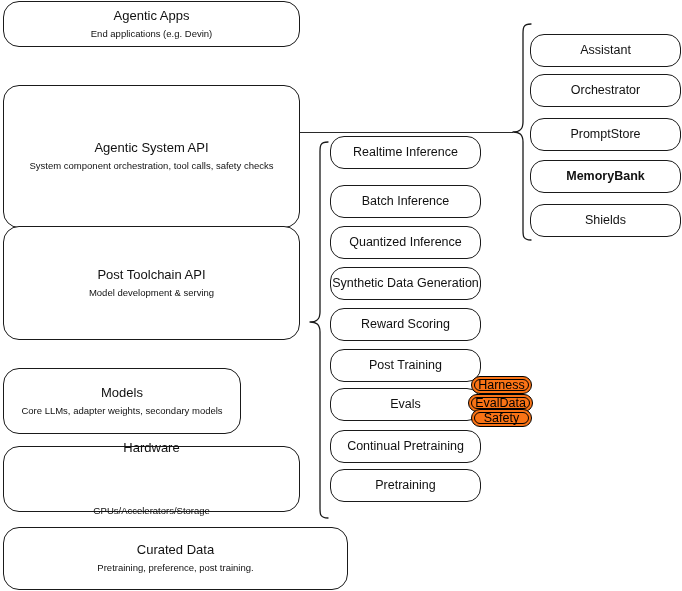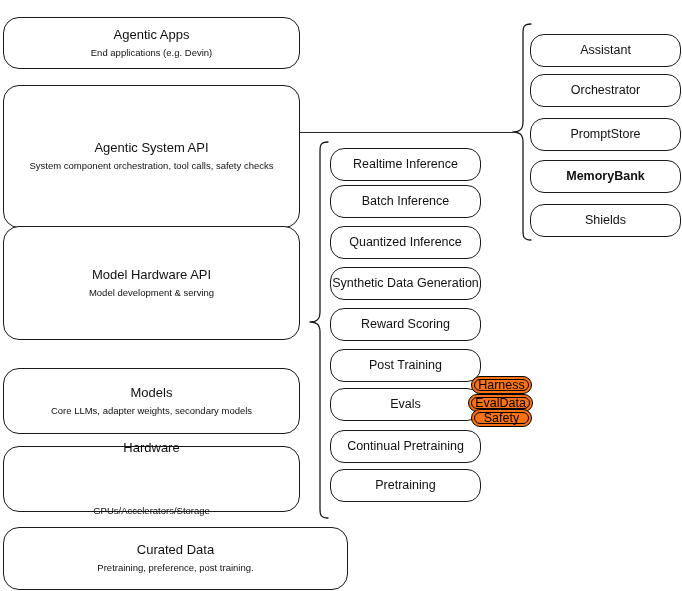--- a/index.html
+++ b/index.html
@@ -100,36 +100,36 @@
     stroke-width: 1.3;
     stroke-linecap: round;
     stroke-linejoin: round;
   }
 </style>
 </head>
 <body>
 
 <div id="canvas">
 
-  <div class="box layer-box" style="left:3px; top:17px; width:297px; height:52px;">
+  <div class="box layer-box" style="left:3px; top:1px; width:297px; height:46px;">
     <div class="title">Agentic Apps</div>
     <div class="subtitle">End applications (e.g. Devin)</div>
   </div>
 
   <div class="box layer-box" style="left:3px; top:85px; width:297px; height:143px;">
     <div class="title">Agentic System API</div>
     <div class="subtitle">System component orchestration, tool calls, safety checks</div>
   </div>
 
   <div class="box layer-box" style="left:3px; top:226px; width:297px; height:114px;">
-    <div class="title">Model Hardware API</div>
+    <div class="title">Post Toolchain API</div>
     <div class="subtitle">Model development &amp; serving</div>
   </div>
 
-  <div class="box layer-box" style="left:3px; top:368px; width:297px; height:66px;">
+  <div class="box layer-box" style="left:3px; top:368px; width:238px; height:66px;">
     <div class="title">Models</div>
     <div class="subtitle">Core LLMs, adapter weights, secondary models</div>
   </div>
 
   <div class="box layer-box" style="left:3px; top:446px; width:297px; height:66px;gap:45px;">
     <div class="title">Hardware</div>
     <div class="subtitle">GPUs/Accelerators/Storage</div>
   </div>
 
   <div class="box layer-box" style="left:3px; top:527px; width:345px; height:63px;">
@@ -142,21 +142,21 @@
   <svg class="brace" style="left:300px; top:140px;" width="30" height="380" viewBox="0 0 30 380">
     <path d="M 28 2
              C 20 2, 20 6, 20 12
              L 20 172
              C 20 180, 16 182, 10 182
              C 16 182, 20 184, 20 192
              L 20 368
              C 20 374, 20 378, 28 378"></path>
   </svg>
 
-  <div class="box cap-box" style="left:330px; top:148px;">
+  <div class="box cap-box" style="left:330px; top:136px;">
     <div class="title">Realtime Inference</div>
   </div>
   <div class="box cap-box" style="left:330px; top:185px;">
     <div class="title">Batch Inference</div>
   </div>
   <div class="box cap-box" style="left:330px; top:226px;">
     <div class="title">Quantized Inference</div>
   </div>
   <div class="box cap-box" style="left:330px; top:267px;">
     <div class="title">Synthetic Data Generation</div>

